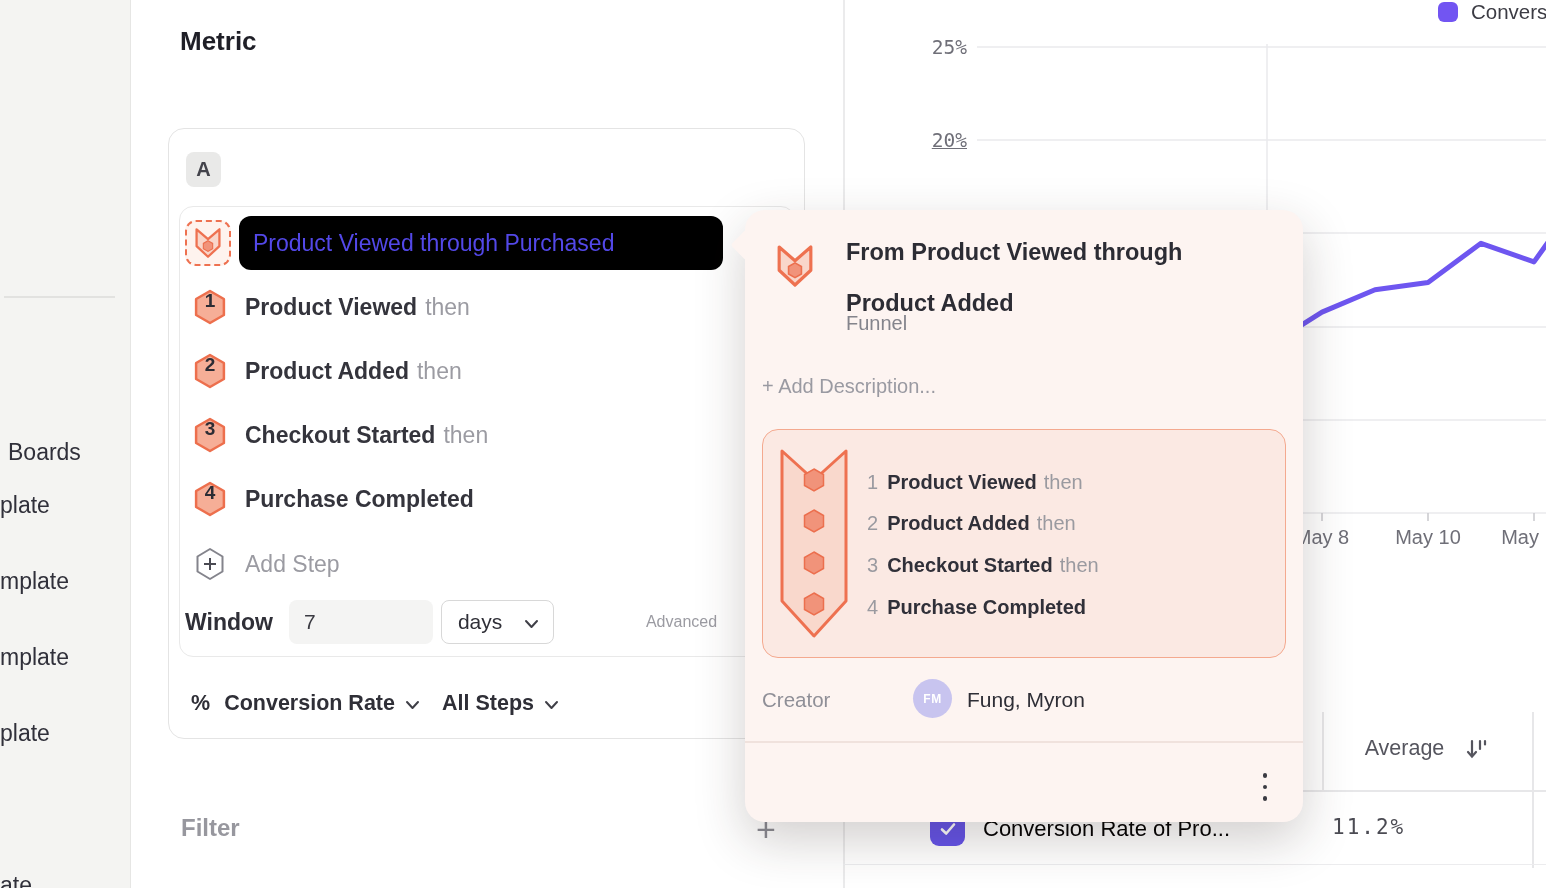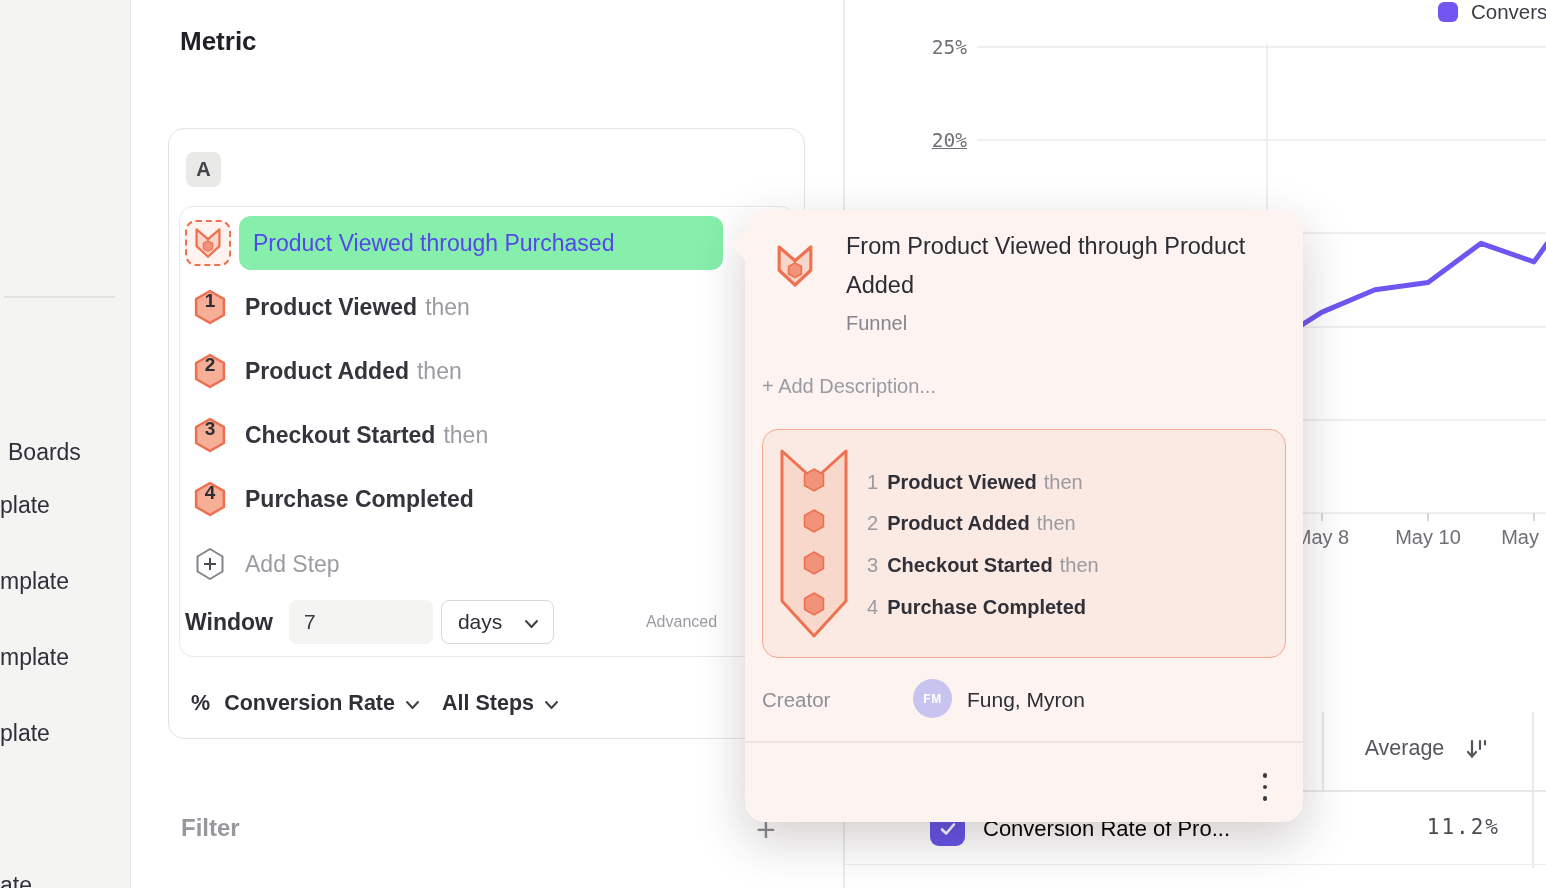--- a/index.html
+++ b/index.html
@@ -19,21 +19,21 @@
     border:1.5px solid #e4e4e4; border-radius:16px; background:#fff; }
   #series-badge { left:17px; top:23px; width:35px; height:35px; background:#e9e9e8;
     border-radius:8px; display:flex; align-items:center; justify-content:center;
     font-size:20px; font-weight:700; color:#43434b; }
   #series-name { left:62px; top:29px; font-size:23px; color:#7c7c84; white-space:nowrap; }
 
   #steps-box { left:10px; top:77px; width:616px; height:451px;
     border:1.5px solid #e9e9e9; border-radius:14px; }
   #sel-icon { left:5px; top:13px; width:46px; height:46px; border:2px dashed #ee7150;
     border-radius:11px; display:flex; align-items:center; justify-content:center; background:#fef3ee; }
-  #sel-pill { left:59px; top:9px; width:484px; height:54px; background:#86efac;
+  #sel-pill { left:59px; top:9px; width:484px; height:54px; background:#000000;
     border-radius:12px; display:flex; align-items:center; padding-left:14px;
     font-size:23px; font-weight:500; color:#5348e8; }
   .step-row { left:12px; width:580px; height:40px; display:flex; align-items:center; }
   .step-hex { position:relative; width:36px; height:40px; flex:0 0 36px; }
   .step-hex span { position:absolute; left:0; top:3px; width:36px; text-align:center;
     font-size:19px; font-weight:700; color:#2c2c34; }
   .step-label { margin-left:17px; font-size:23px; font-weight:600; color:#34343c; white-space:nowrap; }
   .step-then { margin-left:8px; font-size:23px; color:#9b9ba2; }
   #row1 { top:80px; } #row2 { top:144px; } #row3 { top:208px; } #row4 { top:272px; }
   #add-step { top:337px; left:12px; width:300px; height:40px; display:flex; align-items:center; cursor:pointer; }
@@ -65,30 +65,30 @@
   #legend-swatch { width:20px; height:20px; border-radius:6px; background:#7255f2; }
   #legend-label { margin-left:13px; font-size:20.5px; font-weight:500; color:#3c3c44; white-space:nowrap; }
 
   
   .tline { background:#e7e7e9; }
   #th-average { left:489px; top:736px; width:190px; display:flex; align-items:center;
     justify-content:center; font-size:21.5px; font-weight:500; color:#55555e;gap:12px; }
   #row-check { left:87px; top:811px; width:35px; height:35px; border-radius:9px;
     background:#6453e9; display:flex; align-items:center; justify-content:center; cursor:pointer; }
   #row-name { left:140px; top:816px; font-size:22px; color:#000000; white-space:nowrap; }
-  #row-value { left:489px; top:815px; width:168px; text-align:right;
+  #row-value { left:489px; top:815px; width:168px; 
     font-family:"DejaVu Sans Mono",monospace; font-size:21px; letter-spacing:2px; color:#4b4b53; }
 
   
   #popover { left:745px; top:210px; width:558px; height:612px; background:#fdf4f1;
     border-radius:20px; box-shadow:0 18px 50px rgba(50,35,30,.22); z-index:40; }
   #pop-arrow { left:-10px; top:24px; width:22px; height:22px; background:#fdf4f1;
     transform:rotate(45deg); border-radius:3px; }
-  #pop-title { left:101px; top:17px; width:420px; font-size:23.5px; line-height:39px;
-    font-weight:400; color:#2c2c34; }
+  #pop-title { left:101px; top:17px; width:420px; font-size:23.5px; line-height:51px;
+    font-weight:700; color:#2c2c34; }
   #pop-type { left:101px; top:102px; font-size:20px; color:#84848c; }
   #pop-desc { left:17px; top:165px; font-size:20px; color:#9a9aa2; cursor:pointer; }
   #pop-box { left:17px; top:219px; width:524px; height:229px; background:#fbe9e3;
     border:1.5px solid #f4a98f; border-radius:16px; }
   .pop-step { left:104px; height:30px; display:flex; align-items:center; font-size:20px; }
   .pop-num { color:#9a9aa0; margin-right:9px; }
   .pop-name { color:#303039; font-weight:600; }
   .pop-then { color:#9a9aa0; margin-left:7px; }
   #ps1 { top:37px; } #ps2 { top:78px; } #ps3 { top:120px; } #ps4 { top:162px; }
   #creator-label { left:17px; top:478px; font-size:20.5px; color:#8f8f97; }

